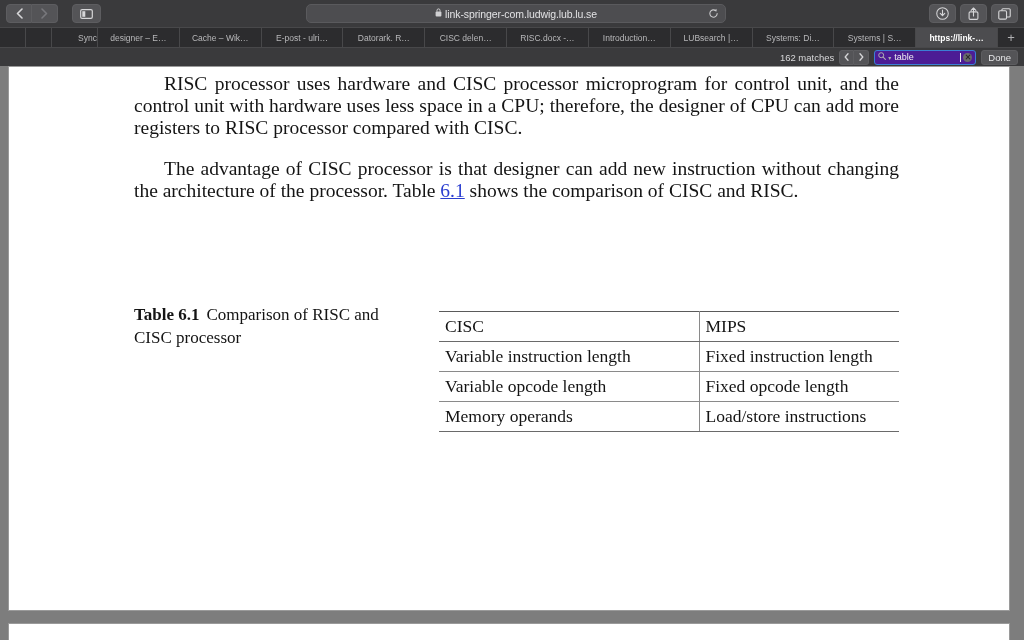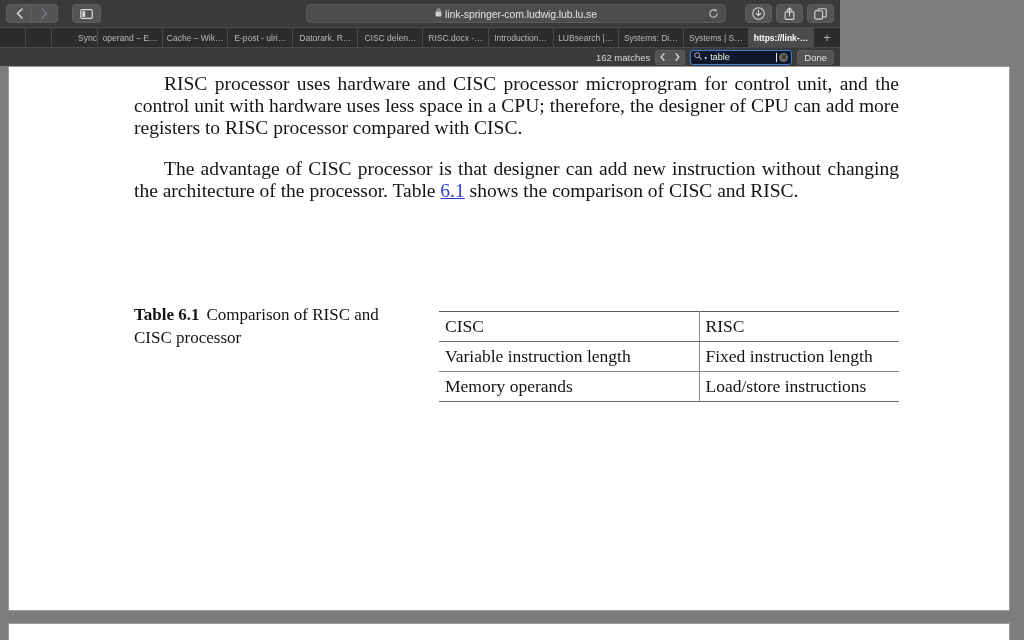--- a/index.html
+++ b/index.html
@@ -6,21 +6,21 @@
   html, body {
     width: 1024px; height: 640px;
     overflow: hidden;
     background: #7d7d7d;
     font-family: "Liberation Sans", sans-serif;
     -webkit-font-smoothing: antialiased;
   }
 
   
   .browser-chrome {
-    width: 840px;
+    width: 1024px;
     background: #3a3a3c;
     user-select: none;
   }
 
   
   .toolbar {
     height: 27px;
     display: flex;
     align-items: center;
     padding: 0 6px;
@@ -148,21 +148,21 @@
     border: 0.5px solid #5d5d60;
     display: flex; align-items: center; justify-content: center;
     font-size: 8px; color: #d6d6d8;
     cursor: default;
   }
   .step-btn.prev { border-radius: 3px 0 0 3px; }
   .step-btn.next { border-radius: 0 3px 3px 0; border-left: none; }
 
   .find-field {
     width: 102px; height: 15px;
-    background: #0f172a;
+    background: #4c1d95;
     border: 1.5px solid #3b7fd4;
     border-radius: 3px;
     display: flex;
     align-items: center;
     padding: 0 3px;
     gap: 2px;
     position: relative;
   }
   .find-mag { font-size: 8px; color: #b0b0b2; line-height:1; }
   .find-chev { font-size: 6px; color: #b0b0b2; margin-right:1px; }
@@ -350,21 +350,21 @@
           <path d="M4.2 3 V1.9 a1.1 1.1 0 0 1 1.1 -1.1 H12 a1.2 1.2 0 0 1 1.2 1.2 V8.6 a1.1 1.1 0 0 1 -1.1 1.1 H9.2" fill="none" stroke="currentColor" stroke-width="1.2"></path>
         </svg>
       </div>
     </div>
   </div>
 
   <div class="tab-strip">
     <div class="tab narrow"></div>
     <div class="tab narrow"></div>
     <div class="tab first-clip">Sync</div>
-    <div class="tab">operand – E…</div>
+    <div class="tab">designer – E…</div>
     <div class="tab">Cache – Wik…</div>
     <div class="tab">E-post - ulri…</div>
     <div class="tab">Datorark. R…</div>
     <div class="tab">CISC delen…</div>
     <div class="tab">RISC.docx -…</div>
     <div class="tab">Introduction…</div>
     <div class="tab">LUBsearch |…</div>
     <div class="tab">Systems: Di…</div>
     <div class="tab">Systems | S…</div>
     <div class="tab active">https://link-…</div>
@@ -422,25 +422,29 @@
     </p>
 
     <div class="table-caption">
       <b>Table 6.1</b><span class="cap-gap"></span><span>Comparison of RISC and CISC processor</span>
     </div>
 
     <table class="cmp-table">
       <tbody>
         <tr class="head-row">
           <td class="col-a">CISC</td>
-          <td class="col-b">RISC</td>
+          <td class="col-b">MIPS</td>
         </tr>
         <tr class="body-row">
           <td class="col-a">Variable instruction length</td>
           <td class="col-b">Fixed instruction length</td>
+        </tr>
+        <tr class="body-row">
+          <td class="col-a">Variable opcode length</td>
+          <td class="col-b">Fixed opcode length</td>
         </tr>
         <tr class="body-row">
           <td class="col-a">Memory operands</td>
           <td class="col-b">Load/store instructions</td>
         </tr>
       </tbody>
     </table>
   </div>
 
   <div class="pdf-page page-two"></div>

